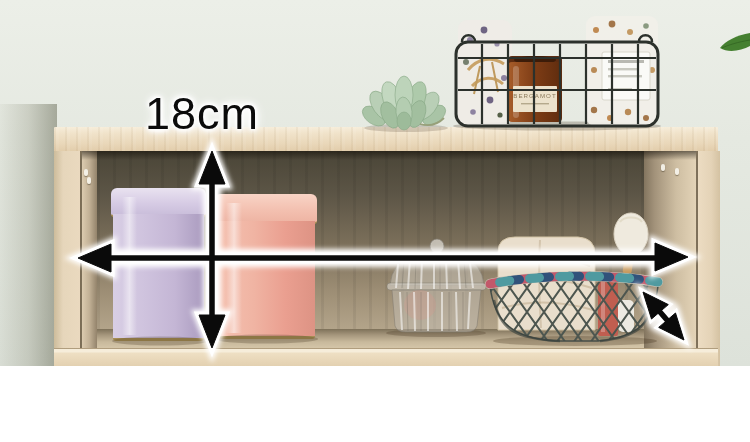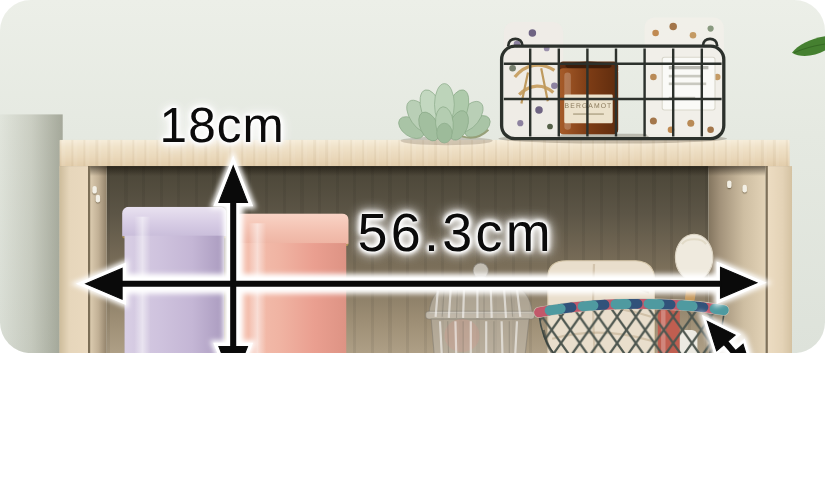--- a/index.html
+++ b/index.html
@@ -1,20 +1,19 @@
 <!DOCTYPE html>
 <html><head>
 <meta charset="utf-8">
 <style>
   html,body{margin:0;padding:0;background:#fff;}
   .stage{
-    position:relative;width:750px;height:321px;overflow:hidden;
+    position:relative;width:750px;height:366px;overflow:hidden;
     font-family:"Liberation Sans",sans-serif;
     background:linear-gradient(180deg,#ecefe8 0%,#e5e9e1 38%,#dde2da 100%);
-    border-radius:28px;
   }
   .abs{position:absolute;}
   
   .wall-shadow-left{
     left:0;top:104px;width:57px;height:338px;
     background:linear-gradient(90deg,rgba(160,162,143,.08) 0%,rgba(140,142,122,.30) 50%,rgba(105,108,88,.52) 100%);
   }
   
   .top-board{
     left:54px;top:127px;width:664px;height:24px;
@@ -331,14 +330,13 @@
       <polygon points="688,257 655,243 655,271" stroke-width="1"></polygon>
     </g>
     <g stroke="#0a0a0a" fill="#0a0a0a">
       <line x1="654" y1="305" x2="673" y2="327" stroke-width="5.5"></line>
       <polygon points="643,292 651.5,319 668.3,304.6" stroke-width="1"></polygon>
       <polygon points="684,340 658.7,327.4 675.5,313" stroke-width="1"></polygon>
     </g>
   </svg>
 
   <div class="dim-label label-h">18cm</div>
-  <div class="dim-label label-w">56.3cm</div>
 </div>
 
 </body></html>

